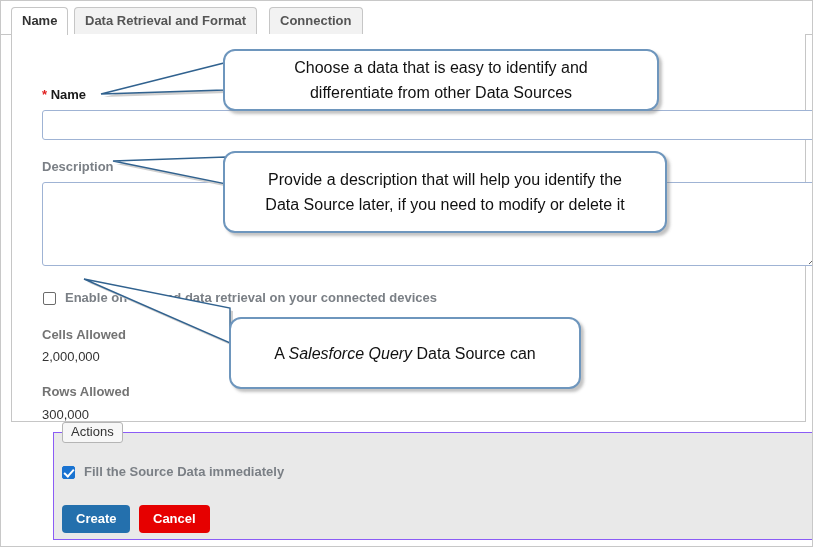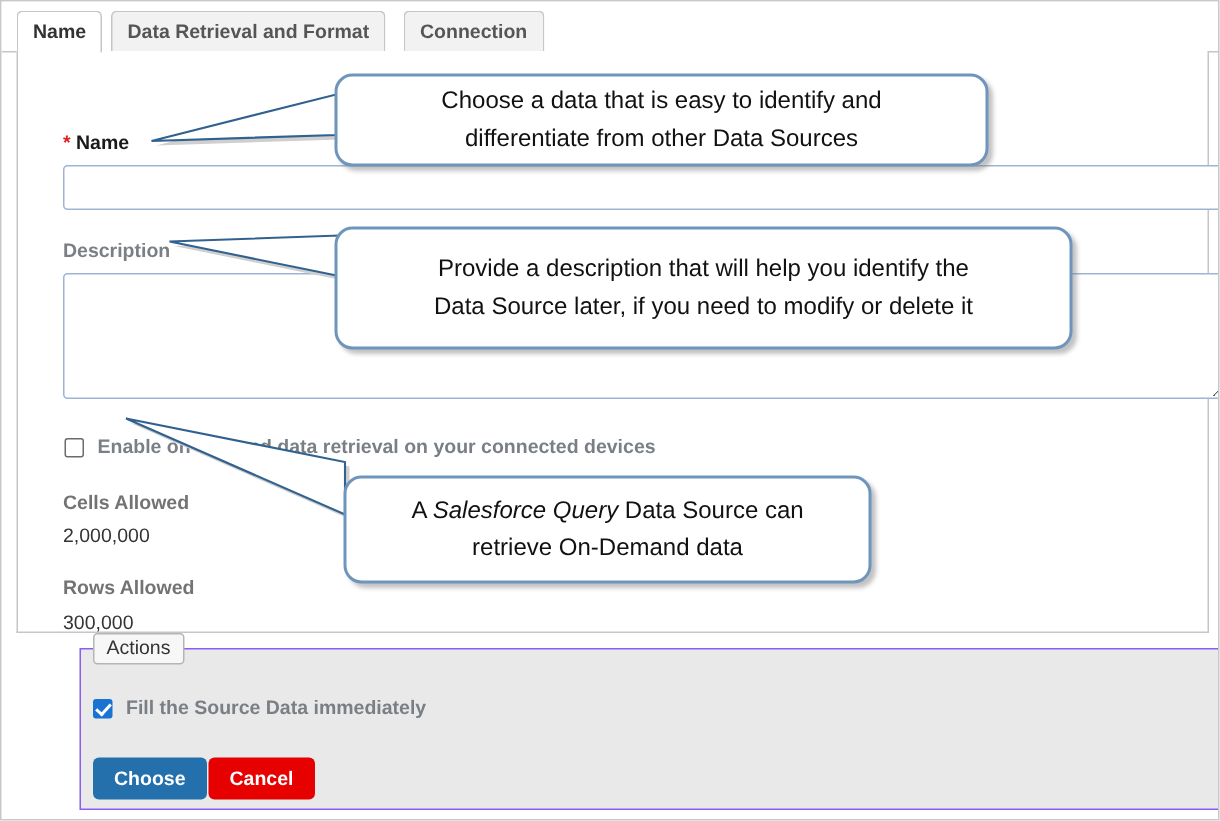--- a/index.html
+++ b/index.html
@@ -230,21 +230,21 @@
   }
   .callout .c-inner { width: 100%; }
   .callout em { font-style: italic; }
 
   #callout-name {
     left: 222px; top: 48px;
     width: 436px; height: 62px;
   }
   #callout-desc {
     left: 222px; top: 150px;
-    width: 492px; height: 82px;
+    width: 444px; height: 82px;
   }
   #callout-ondemand {
     left: 228px; top: 290px;
     width: 352px; height: 72px; margin-top: 26px;
   }
 
   
   #tails {
     position: absolute;
     left: 0; top: 0;
@@ -289,21 +289,21 @@
   </div>
 
   <div id="actions">
     <div id="actions-legend">Actions</div>
 
     <div id="fill-row">
       <span class="cbox checked"></span>
       <span id="fill-label">Fill the Source Data immediately</span>
     </div>
 
-    <button class="btn" id="btn-create">Choose</button>
+    <button class="btn" id="btn-create">Create</button>
     <button class="btn" id="btn-cancel">Cancel</button>
   </div>
 
   <svg id="tails">
 
     <polygon points="103,96 226,65 226,92" fill="#cfcfcf"></polygon>
     <polygon points="100,93 223,62 223,89" fill="#ffffff" stroke="#31628f" stroke-width="1.4"></polygon>
 
     <polygon points="115,163 228,186 228,159" fill="#cfcfcf"></polygon>
     <polygon points="112,160 225,183 225,156" fill="#ffffff" stroke="#31628f" stroke-width="1.4"></polygon>
@@ -322,17 +322,16 @@
   <div class="callout" id="callout-desc">
     <div class="c-inner">
       <span>Provide a description that will help you identify the</span><br>
       <span>Data Source later, if you need to modify or delete it</span>
     </div>
   </div>
 
   <div class="callout" id="callout-ondemand">
     <div class="c-inner">
       <span>A </span><em>Salesforce Query</em><span> Data Source can</span><br>
-      <span>retrieve On-Demand data</span>
     </div>
   </div>
 
 </div>
 
 </body></html>

